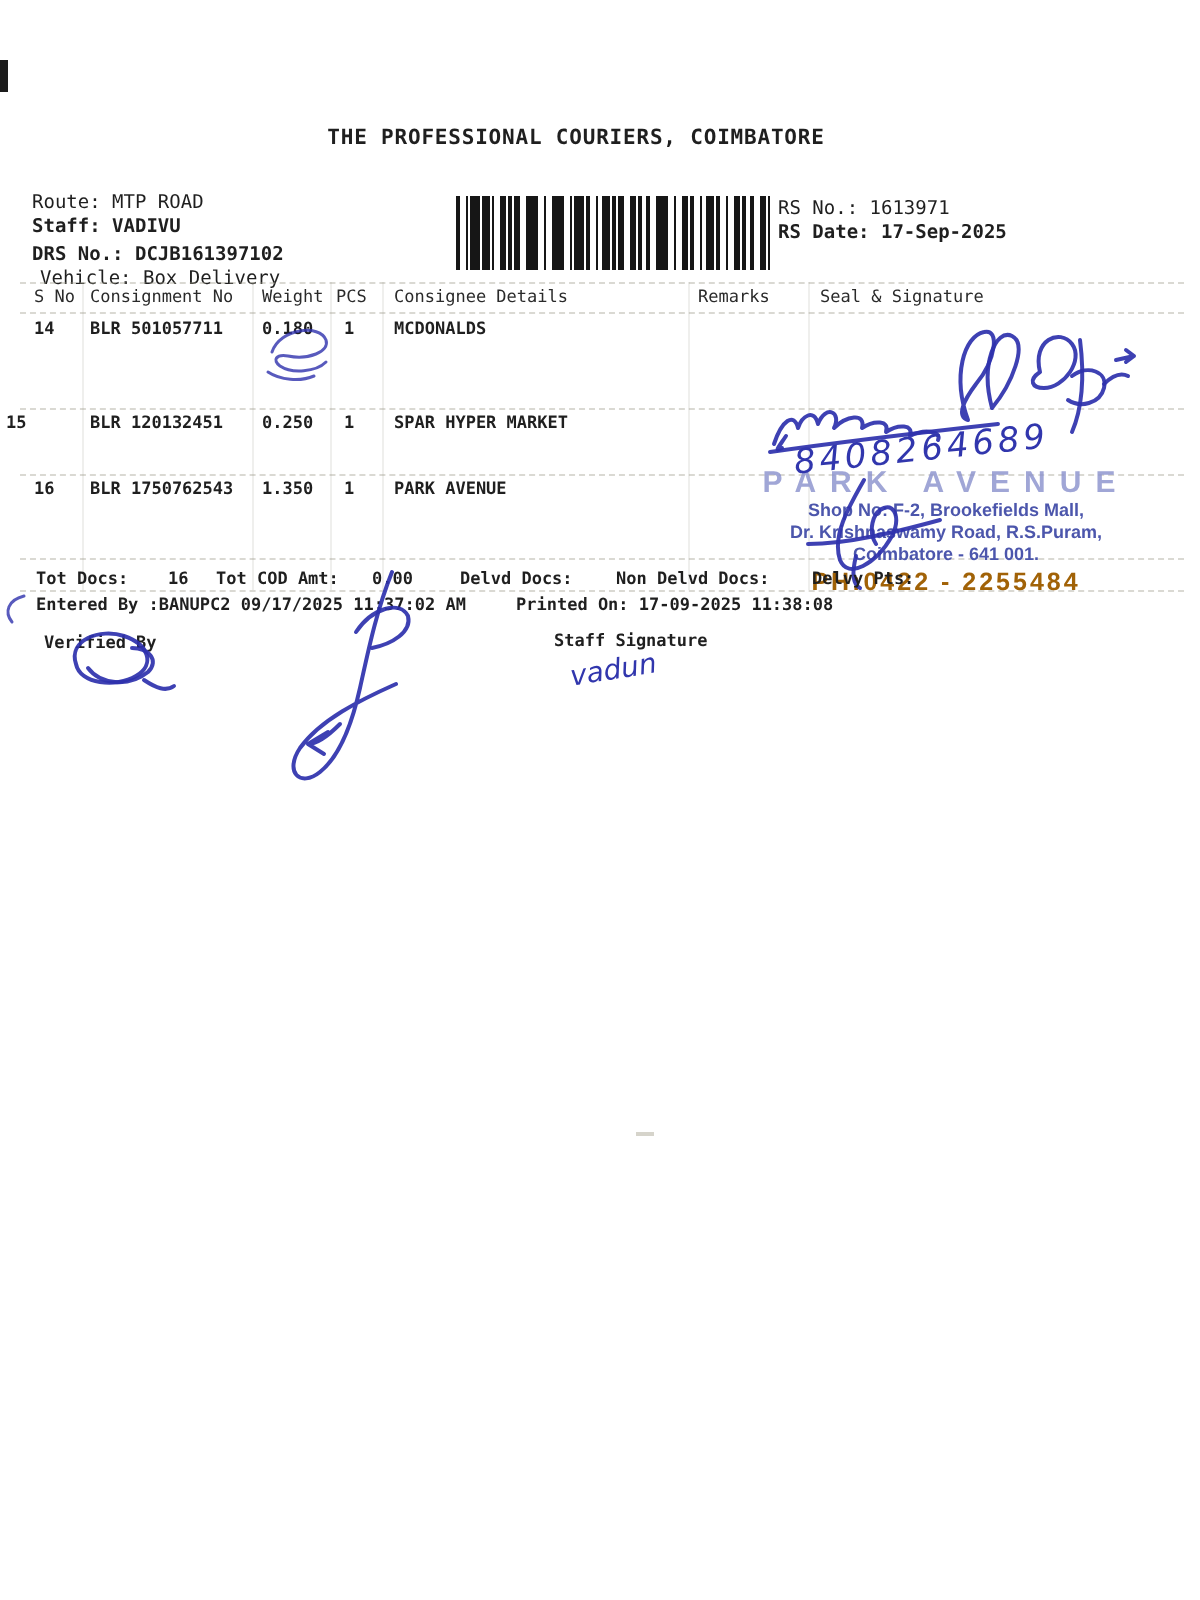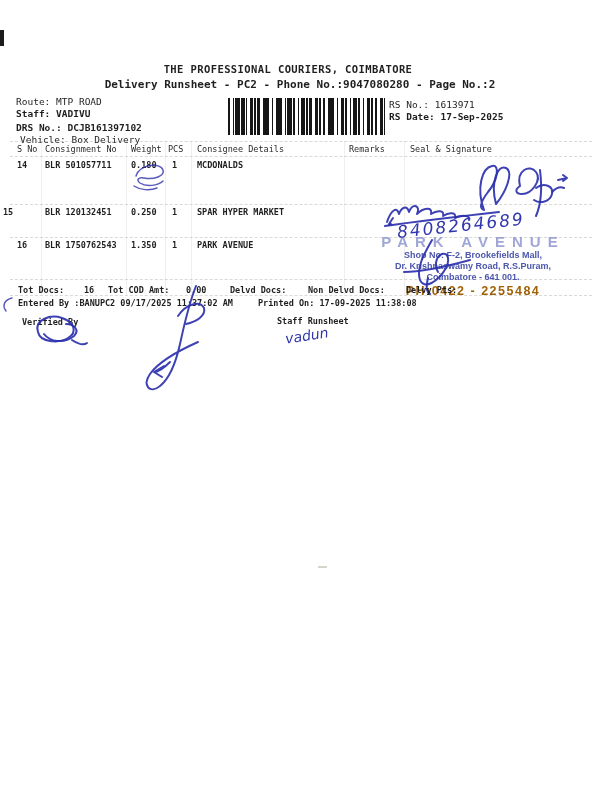--- a/index.html
+++ b/index.html
@@ -40,21 +40,20 @@
 </style>
 </head>
 <body>
 
 <div class="page">
 
   <div class="corner-mark"></div>
   <div class="artifact-dash"></div>
 
   <div class="abs title" style="top:63px;">THE PROFESSIONAL COURIERS, COIMBATORE</div>
-  <div class="abs subtitle" style="top:78px;">Delivery Runsheet - PC2 - Phone No.:9047080280 - Page No.:2</div>
 
   <div class="abs info" style="left:16px;top:96px;">Route: MTP ROAD</div>
   <div class="abs info b" style="left:16px;top:108px;">Staff: VADIVU</div>
   <div class="abs info b" style="left:16px;top:122px;">DRS No.: DCJB161397102</div>
   <div class="abs info" style="left:20px;top:134px;">Vehicle: Box Delivery</div>
 
   <div class="barcode"></div>
   <div class="abs info" style="left:389px;top:99px;">RS No.: 1613971</div>
   <div class="abs info" style="left:389px;top:111px;font-weight:bold;">RS Date: 17-Sep-2025</div>
 
@@ -147,21 +146,21 @@
     <span class="abs tot" style="left:186px;top:285px;">0.00</span>
     <span class="abs tot" style="left:230px;top:285px;">Delvd Docs:</span>
     <span class="abs tot" style="left:308px;top:285px;">Non Delvd Docs:</span>
     <span class="abs tot" style="left:406px;top:285px;">Delvy Pts:</span>
   </div>
 
   <span class="abs tot" style="left:18px;top:298px;">Entered By :BANUPC2 09/17/2025 11:37:02 AM</span>
   <span class="abs tot" style="left:258px;top:298px;">Printed On: 17-09-2025 11:38:08</span>
 
   <span class="abs tot" style="left:22px;top:317px;">Verified By</span>
-  <span class="abs tot" style="left:277px;top:316px;">Staff Runsheet</span>
+  <span class="abs tot" style="left:277px;top:316px;">Staff Signature</span>
   <span class="abs hand hand-staff" style="left:284px;top:331px;">vadun</span>
 
   <svg class="sig" style="left:28px;top:310px;" width="62" height="42" viewBox="0 0 62 42">
     <path d="M10,22 C6,10 22,4 34,8 C46,12 50,22 40,28 C30,34 12,32 10,22"></path>
     <path d="M16,24 C22,32 36,34 46,26 C52,20 46,14 38,14"></path>
     <path d="M44,30 C50,34 55,36 59,33"></path>
   </svg>
 
   <svg class="sig" style="left:140px;top:282px;" width="82" height="114" viewBox="0 0 82 114">
     <path d="M56,4 C48,24 44,44 40,62 C36,80 30,96 20,104 C10,112 2,104 10,92 C20,78 40,68 58,60"></path>

